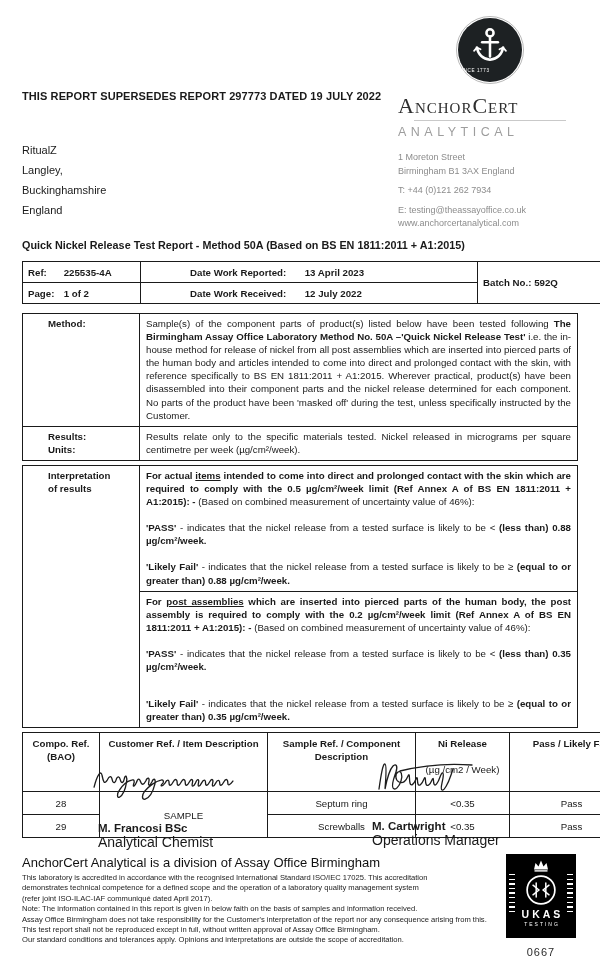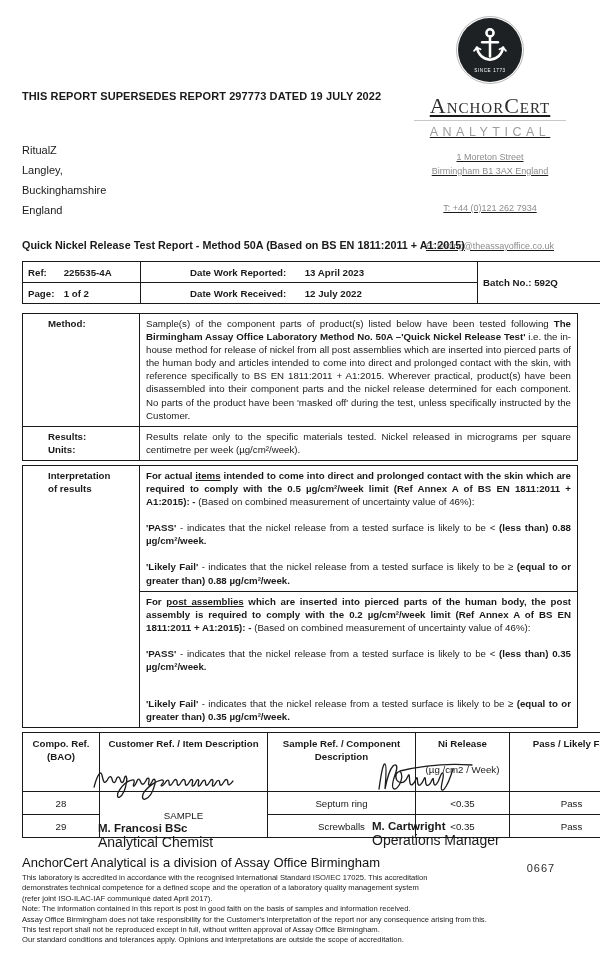--- a/index.html
+++ b/index.html
@@ -2,31 +2,31 @@
 <html><head>
 <meta charset="utf-8">
 <style>
   html,body{margin:0;padding:0;background:#e8e8e8;}
   .page{position:relative;width:600px;height:978px;background:#fff;overflow:hidden;
         font-family:"Liberation Sans", sans-serif;color:#1a1a1a;}
 
   
   .supersedes{position:absolute;left:22px;top:90px;font-size:11px;font-weight:bold;letter-spacing:.1px;}
   .customer{position:absolute;left:22px;top:140px;font-size:11px;line-height:20px;}
-  .brand{position:absolute;left:398px;top:18px;width:184px;text-align:center;text-decoration:underline;}
+  .brand{position:absolute;left:398px;top:18px;width:184px;text-align:left;}
   .logo-circle{position:relative;width:64px;height:64px;margin:0 auto;background:#1d2123;border-radius:50%;
                outline:1px solid #b9b9b9;outline-offset:1px;}
   .logo-circle svg{position:absolute;left:11px;top:7px;}
   .since{position:absolute;left:0;right:0;bottom:9px;color:#fff;font-size:4.6px;letter-spacing:.6px;}
   .brand-name{margin-top:11px;font-family:"Liberation Serif", serif;font-variant:small-caps;
               font-size:22px;letter-spacing:1px;color:#2e2e2e;}
   .brand-rule{width:152px;margin:1px auto 0;border-top:1px solid #c9c9c9;}
   .brand-sub{margin-top:4px;font-size:12.5px;letter-spacing:4.5px;color:#9d9d9d;}
   .brand-addr{margin-top:12px;font-size:9px;line-height:13.5px;color:#8c8c8c;}
-  .brand-addr .sp{margin-top:24px;}
+  .brand-addr .sp{margin-top:6px;}
 
   
   .content{position:absolute;left:22px;top:239px;width:556px;}
   .title{font-size:10.8px;font-weight:bold;margin-bottom:10px;}
 
   table{border-collapse:collapse;width:556px;table-layout:fixed;}
   td{border:1.6px solid #1a1a1a;padding:2px 5px;font-size:9.7px;vertical-align:top;}
 
   
   .info-table{margin-bottom:9px;}
@@ -104,20 +104,21 @@
       <div class="since">SINCE 1773</div>
     </div>
     <div class="brand-name">AnchorCert</div>
     <div class="brand-rule"></div>
     <div class="brand-sub">ANALYTICAL</div>
     <div class="brand-addr">
       <div>1 Moreton Street</div>
       <div>Birmingham B1 3AX England</div>
       <div class="sp">T: +44 (0)121 262 7934</div>
       <div class="sp">E: testing@theassayoffice.co.uk</div>
+      <div>www.anchorcertanalytical.com</div>
     </div>
   </div>
 
   <div class="content">
 
     <div class="title">Quick Nickel Release Test Report - Method 50A (Based on BS EN 1811:2011 + A1:2015)</div>
 
     <table class="info-table">
       <tbody>
           <tr>
@@ -236,24 +237,43 @@
     <div class="sig-name">M. Cartwright</div>
     <div class="sig-role">Operations Manager</div>
   </div>
 
   <div class="footer">
     <div class="division">AnchorCert Analytical is a division of Assay Office Birmingham</div>
     <div class="smallprint">
       <div>This laboratory is accredited in accordance with the recognised International Standard ISO/IEC 17025. This accreditation</div>
       <div>demonstrates technical competence for a defined scope and the operation of a laboratory quality management system</div>
       <div>(refer joint ISO-ILAC-IAF communiqué dated April 2017).</div>
-      <div>Note: The information contained in this report is post in good faith on the basis of samples and information received.</div>
+      <div>Note: The information contained in this report is given in below faith on the basis of samples and information received.</div>
       <div>Assay Office Birmingham does not take responsibility for the Customer's interpretation of the report nor any consequence arising from this.</div>
       <div>This test report shall not be reproduced except in full, without written approval of Assay Office Birmingham.</div>
       <div>Our standard conditions and tolerances apply. Opinions and interpretations are outside the scope of accreditation.</div>
     </div>
   </div>
 
   <div class="ukas">
+    <div class="ukas-box">
+      <div class="ukas-ticks t-left"></div>
+      <div class="ukas-ticks t-right"></div>
+      <svg width="18" height="13" viewBox="0 0 16 13">
+        <path d="M1,10.5 L2.5,4 L5.5,7.5 L8,1.5 L10.5,7.5 L13.5,4 L15,10.5 Z" fill="#fff"></path>
+        <rect x="1.5" y="11.2" width="13" height="1.4" fill="#fff"></rect>
+      </svg>
+      <svg width="32" height="32" viewBox="0 0 30 30" style="margin-top:2px;">
+        <circle cx="15" cy="15" r="13" fill="none" stroke="#fff" stroke-width="1.6"></circle>
+        <g stroke="#fff" stroke-width="1.4" fill="none" stroke-linecap="round">
+          <path d="M7.5,10.5 L13,15 L7.5,19.5"></path>
+          <path d="M10.5,8.5 L10.5,21.5"></path>
+          <path d="M22.5,10.5 L17,15 L22.5,19.5"></path>
+          <path d="M19.5,8.5 L19.5,21.5"></path>
+        </g>
+      </svg>
+      <div class="ukas-letters">UKAS</div>
+      <div class="ukas-sub">TESTING</div>
+    </div>
     <div class="ukas-num">0667</div>
   </div>
 
 </div>
 
 </body></html>

